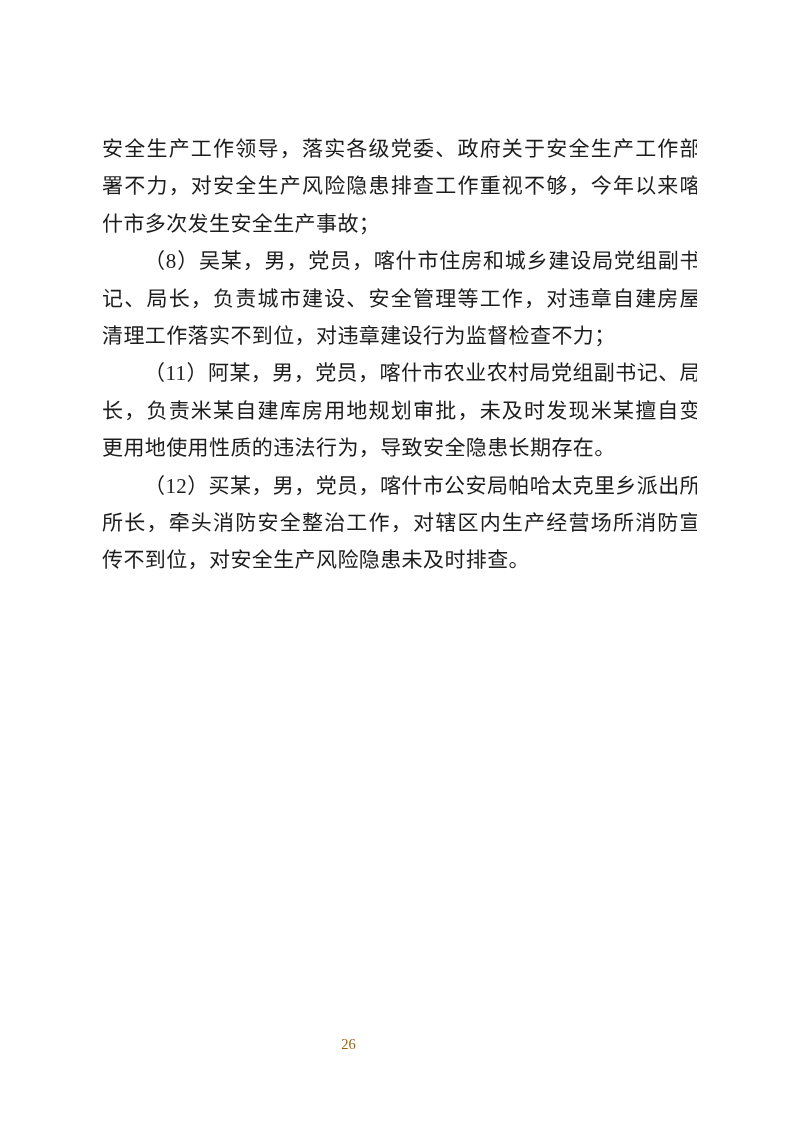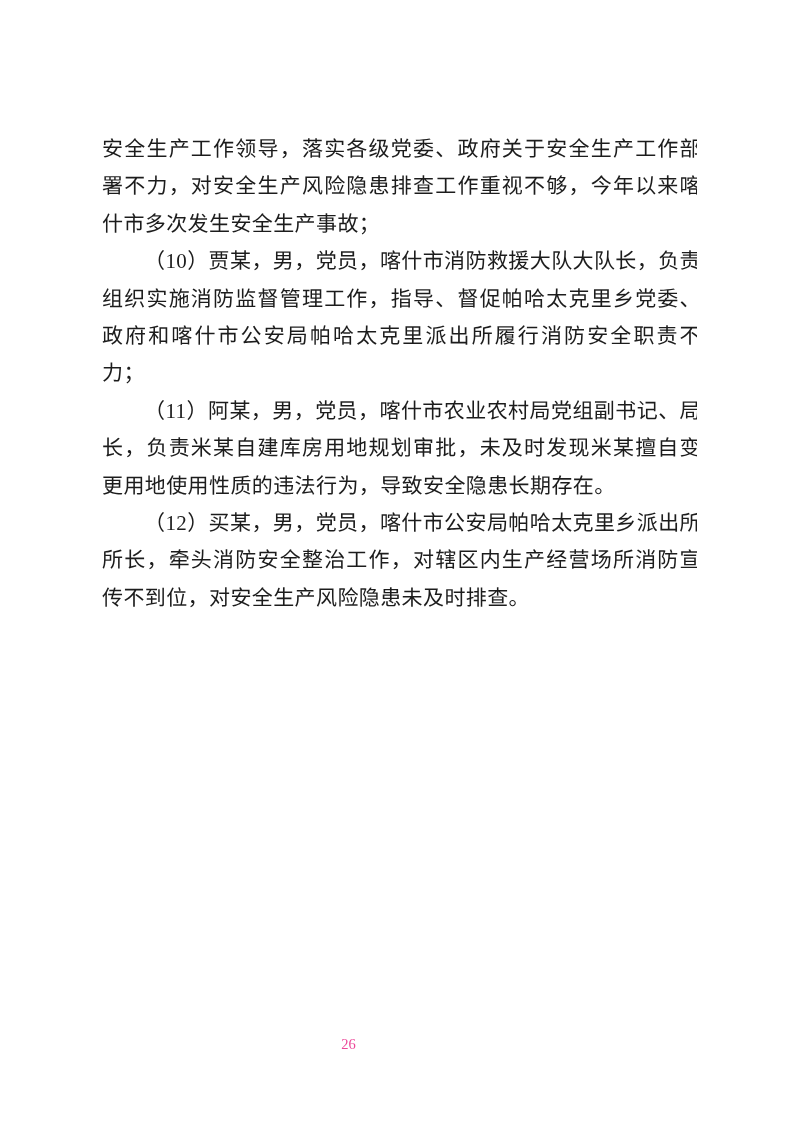--- a/index.html
+++ b/index.html
@@ -35,27 +35,27 @@
   .content p.indent {
     text-indent: 2em;
   }
   .page-footer {
     position: absolute;
     top: 1036px;
     left: 0;
     width: 100%;
     text-align: center;
     font-size: 14.5px;
-    color: #ec4899;
+    color: #a16207;
   }
 </style>
 </head>
 <body>
 
 <div class="page">
   <div class="content">
     <p>安全生产工作领导，落实各级党委、政府关于安全生产工作部署不力，对安全生产风险隐患排查工作重视不够，今年以来喀什市多次发生安全生产事故；</p>
-    <p class="indent">（10）贾某，男，党员，喀什市消防救援大队大队长，负责组织实施消防监督管理工作，指导、督促帕哈太克里乡党委、政府和喀什市公安局帕哈太克里派出所履行消防安全职责不力；</p>
+    <p class="indent">（8）吴某，男，党员，喀什市住房和城乡建设局党组副书记、局长，负责城市建设、安全管理等工作，对违章自建房屋清理工作落实不到位，对违章建设行为监督检查不力；</p>
     <p class="indent">（11）阿某，男，党员，喀什市农业农村局党组副书记、局长，负责米某自建库房用地规划审批，未及时发现米某擅自变更用地使用性质的违法行为，导致安全隐患长期存在。</p>
     <p class="indent">（12）买某，男，党员，喀什市公安局帕哈太克里乡派出所所长，牵头消防安全整治工作，对辖区内生产经营场所消防宣传不到位，对安全生产风险隐患未及时排查。</p>
   </div>
   <div class="page-footer">26</div>
 </div>
 
 </body></html>

